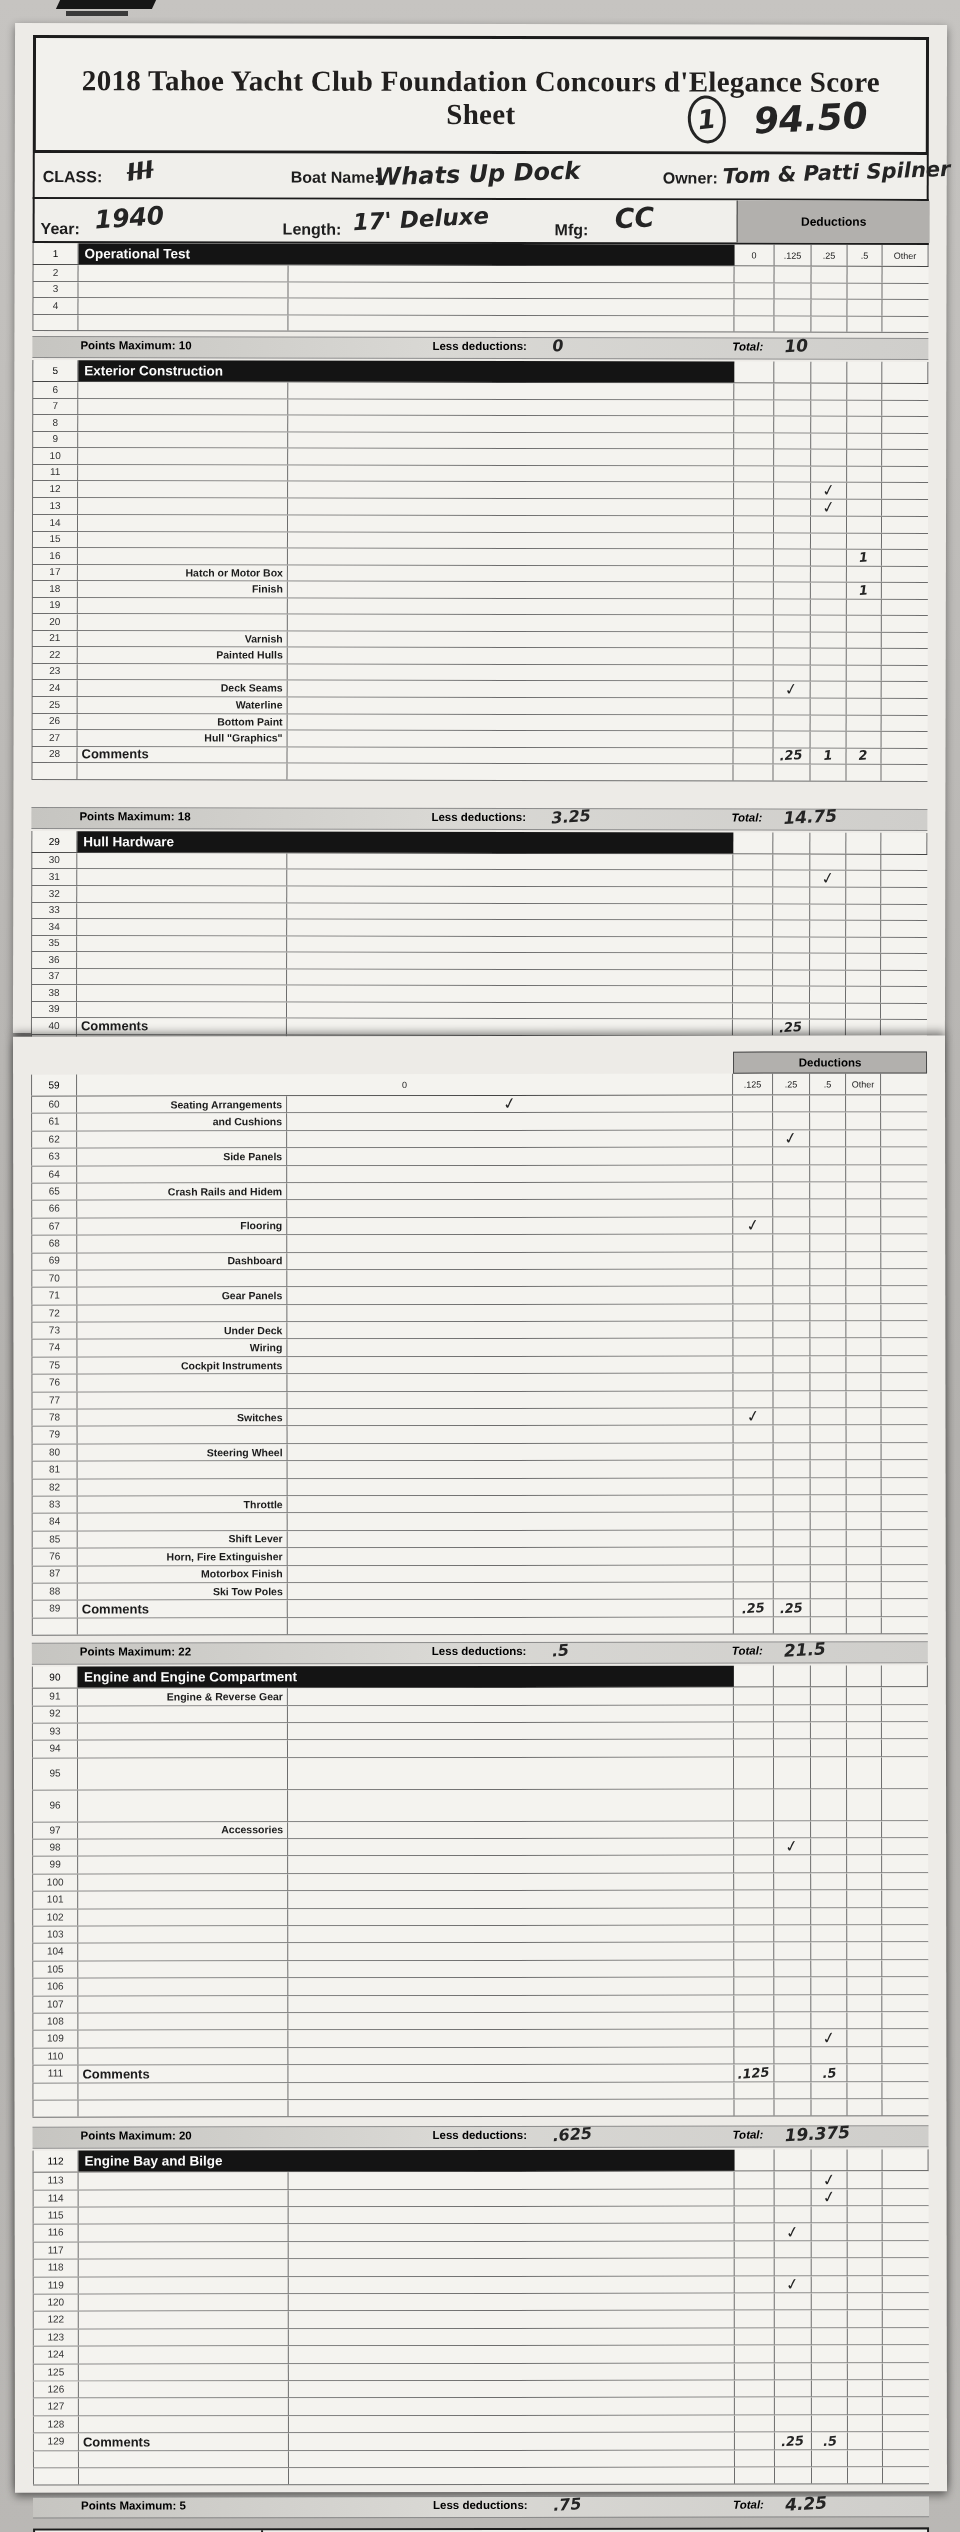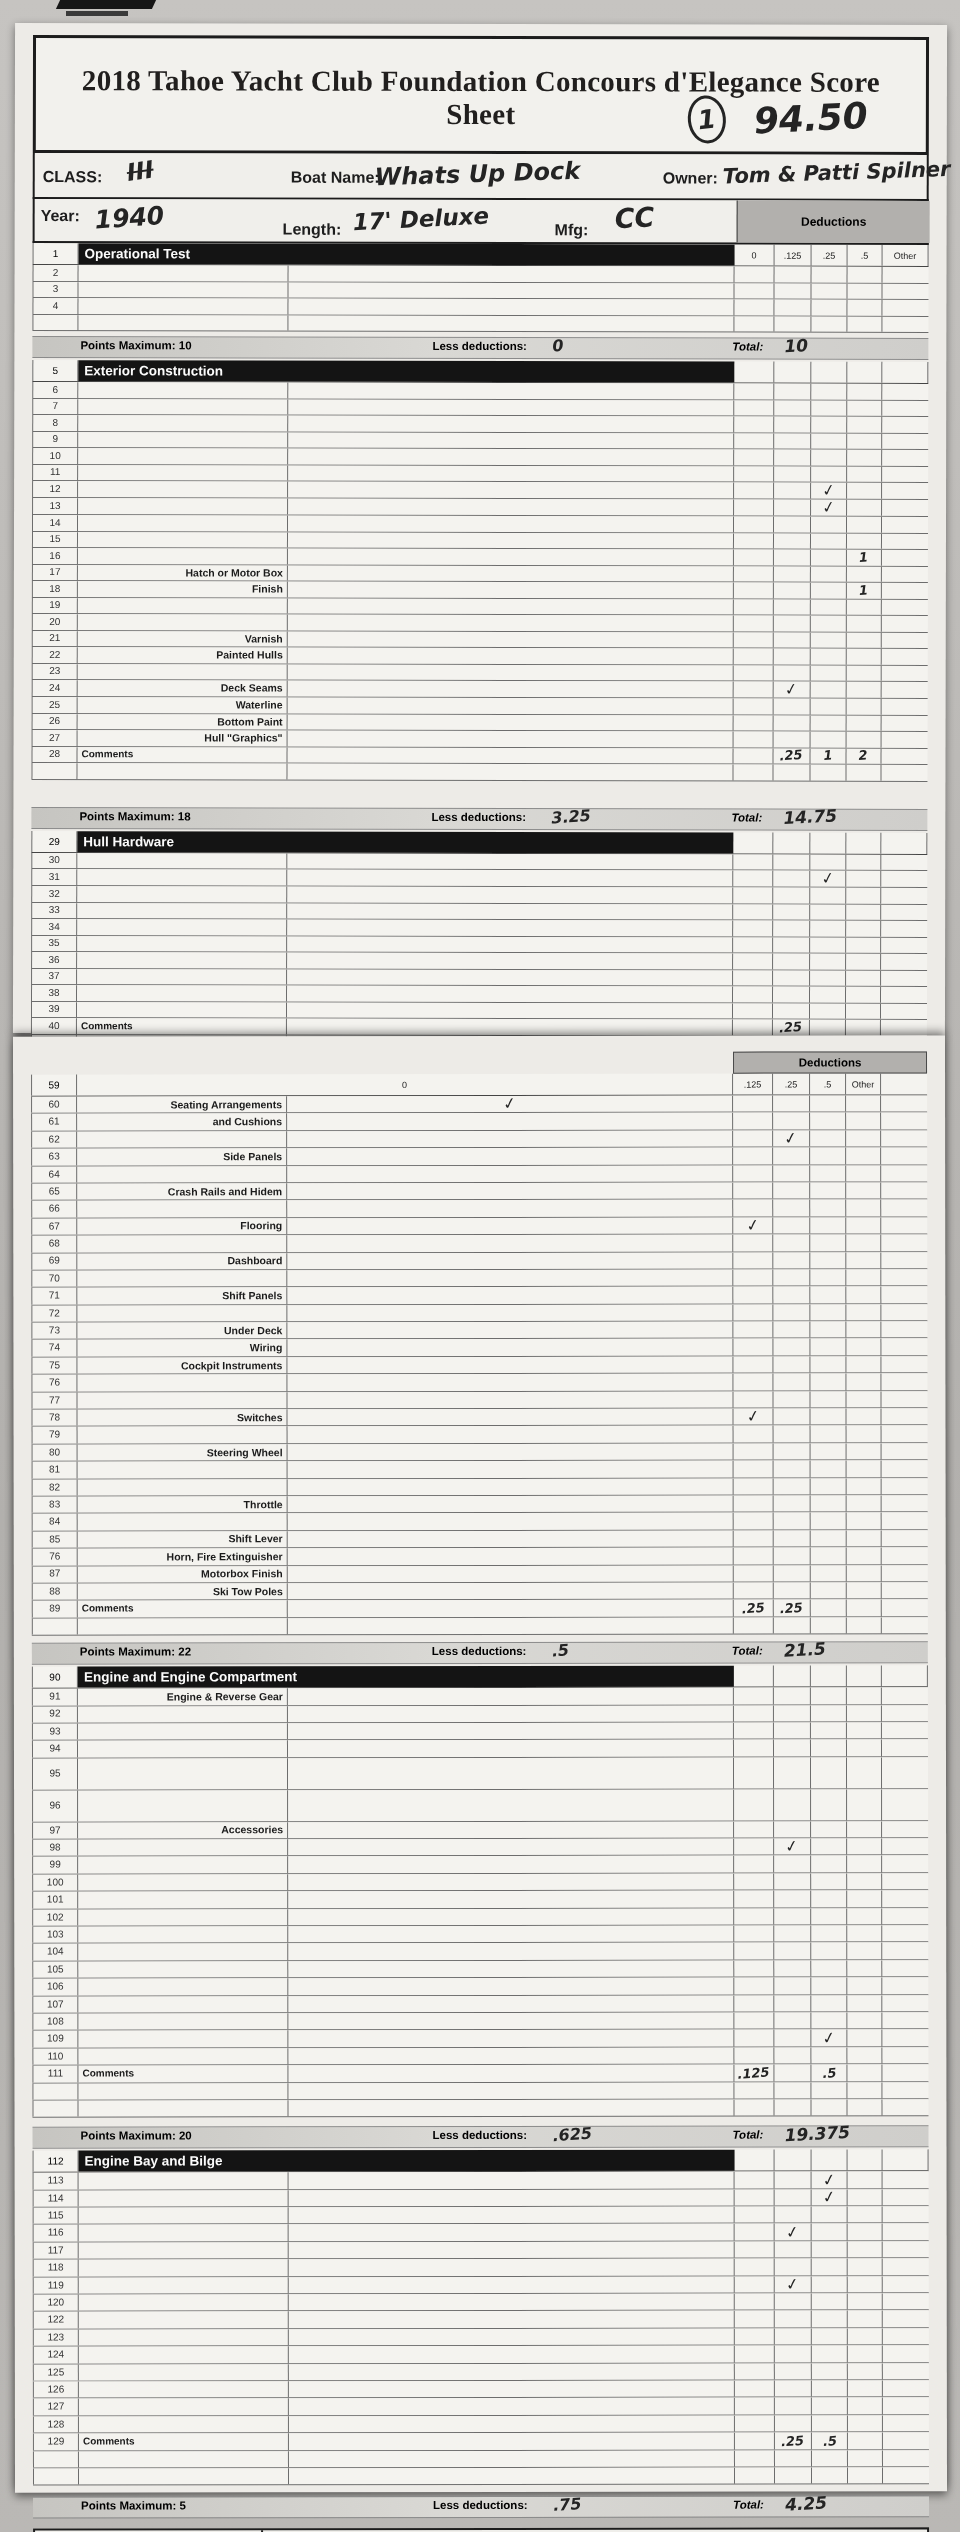--- a/index.html
+++ b/index.html
@@ -26,21 +26,21 @@
   .ihw{position:absolute;white-space:nowrap;}
   .class-value{text-decoration:line-through;}
   .dedbox{position:absolute;left:702px;top:0;bottom:0;width:192px;background:#b2b0ad;border-left:1.5px solid #3c3c3c;display:flex;align-items:center;justify-content:center;font-weight:bold;font-size:12px;}
   
   .frow{display:grid;grid-template-columns:46px 210px 1fr 40px 37px 36px 35px 46px;min-height:15.5px;border-bottom:1px solid #6d6d6d;background:#f4f3ef;position:relative;}
   .page2 .frow{min-height:16.4px;}
   .frow.tall{min-height:31px;}
   .c{position:relative;border-right:1px solid #6d6d6d;display:flex;align-items:center;font-size:10px;color:#1b1b1b;line-height:1.05;}
   .num{justify-content:center;border-left:1px solid #6d6d6d;color:#333;}
   .lbl{justify-content:flex-end;font-weight:bold;font-size:10.5px;padding-right:4px;white-space:nowrap;}
-  .lbl.left{justify-content:flex-start;padding-left:4px;font-size:10px;}
+  .lbl.left{justify-content:flex-start;padding-left:4px;font-size:13px;}
   .dcol{justify-content:center;}
   .check{font-size:16px;transform:rotate(-10deg);line-height:1;}
   .mval{font-size:13px;transform:rotate(-4deg);white-space:nowrap;z-index:5;}
   
   .sec{display:grid;grid-template-columns:46px 1fr 40px 37px 36px 35px 46px;height:21px;border-bottom:1px solid #444;background:#f4f3ef;}
   .snum{display:flex;align-items:center;justify-content:center;font-size:10px;border-left:1px solid #6d6d6d;border-right:1px solid #6d6d6d;}
   .bar{background:#141414;color:#fbfbfb;font-weight:bold;font-size:13.5px;display:flex;align-items:center;padding-left:6px;}
   .hcell{border-right:1px solid #6d6d6d;display:flex;align-items:center;justify-content:center;font-size:9px;color:#222;}
   
   .summary{position:relative;height:20px;margin:3px 0 2px;background:linear-gradient(90deg,#c6c5c1,#d9d8d4 45%,#cfcecb);border-top:1px solid #8a8a8a;border-bottom:1px solid #8a8a8a;font-size:11.5px;}
@@ -79,21 +79,21 @@
       </div>
       <div class="inforow ir1">
         <span class="flabel" style="left:8px;top:15px">CLASS:</span>
         <span class="ihw hw class-value" style="left:92px;top:4px;font-size:24px;transform:rotate(-8deg)">III</span>
         <span class="flabel" style="left:256px;top:15px">Boat Name:</span>
         <span class="ihw hw" style="left:340px;top:6px;font-size:24px;transform:rotate(-2deg)">Whats Up Dock</span>
         <span class="flabel" style="left:628px;top:15px">Owner:</span>
         <span class="ihw hw" style="left:688px;top:6px;font-size:21px;transform:rotate(-2deg)">Tom &amp; Patti Spilner</span>
       </div>
       <div class="inforow ir2">
-        <span class="flabel" style="left:6px;bottom:16px">Year:</span>
+        <span class="flabel" style="left:6px;bottom:3px">Year:</span>
         <span class="ihw hw" style="left:60px;top:4px;font-size:25px;transform:rotate(-4deg)">1940</span>
         <span class="flabel" style="left:248px;bottom:3px">Length:</span>
         <span class="ihw hw" style="left:318px;top:6px;font-size:23px;transform:rotate(-3deg)">17' Deluxe</span>
         <span class="flabel" style="left:520px;bottom:3px">Mfg:</span>
         <span class="ihw hw" style="left:580px;top:2px;font-size:27px;transform:rotate(-3deg)">CC</span>
         <div class="dedbox">Deductions</div>
       </div>
       <div id="p1sections">
           <div class="sec">
             <div class="snum">1</div>
@@ -654,21 +654,21 @@
             <div class="c num">70</div>
             <div class="c lbl"></div>
             <div class="c dcol"></div>
             <div class="c dcol"></div>
             <div class="c dcol"></div>
             <div class="c dcol"></div>
             <div class="c dcol"></div>
           </div>
           <div class="frow">
             <div class="c num">71</div>
-            <div class="c lbl">Shift Panels</div>
+            <div class="c lbl">Gear Panels</div>
             <div class="c dcol"></div>
             <div class="c dcol"></div>
             <div class="c dcol"></div>
             <div class="c dcol"></div>
             <div class="c dcol"></div>
           </div>
           <div class="frow">
             <div class="c num">72</div>
             <div class="c lbl"></div>
             <div class="c dcol"></div>

